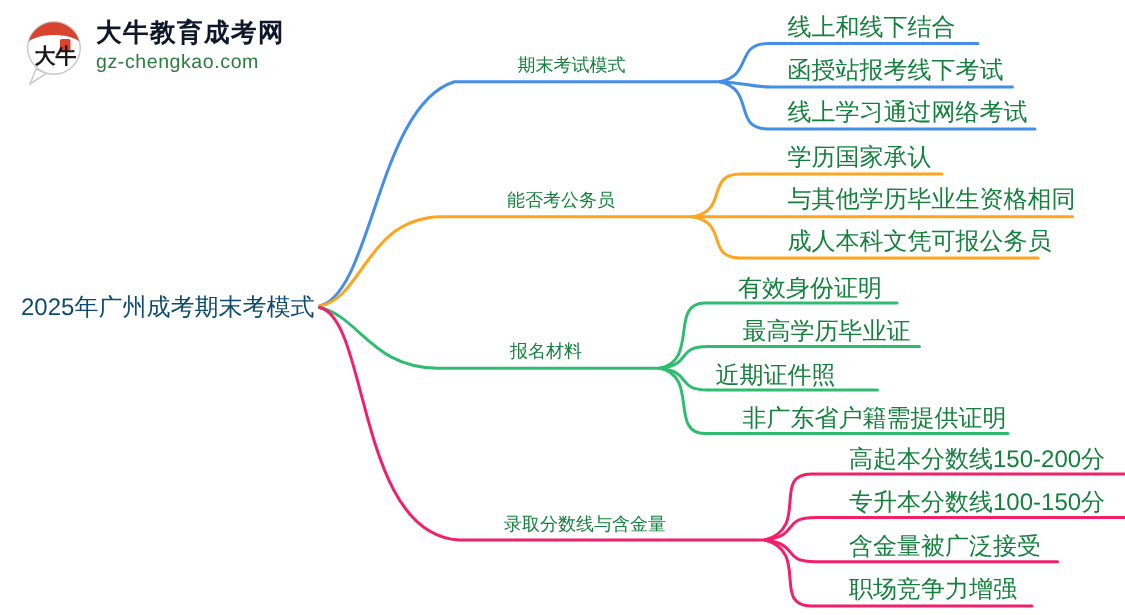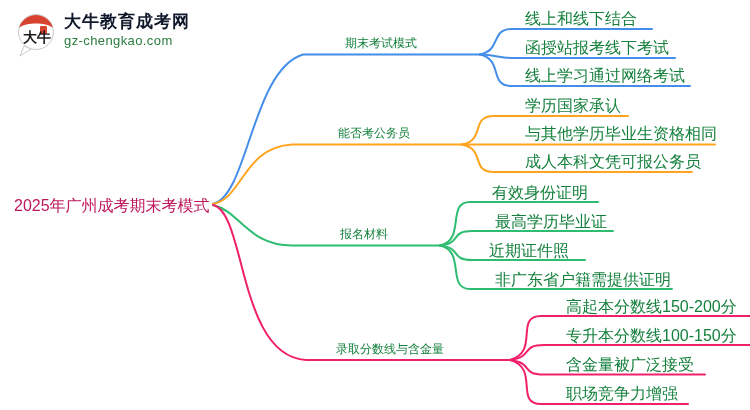--- a/index.html
+++ b/index.html
@@ -7,21 +7,21 @@
     width:750px;height:410px;position:relative;overflow:hidden;
     background:#ffffff;
     font-family:"Liberation Sans","DejaVu Sans",sans-serif;
   }
   .stage{position:absolute;inset:0;width:750px;height:410px;}
   svg.canvas{position:absolute;left:0;top:0;}
   .node{
     position:absolute;white-space:nowrap;color:#15803d;
     font-size:16px;line-height:19px;letter-spacing:0px;
   }
-  .root-label{font-size:16px;color:#be185d;}
+  .root-label{font-size:16px;color:#0c4a6e;}
   .branch-label{font-size:12px;}
   .leaf-label{font-size:16px;}
   .logo{position:absolute;left:16px;top:11px;display:flex;align-items:flex-start;cursor:pointer;}
   .logo-text{margin-left:6px;display:flex;flex-direction:column;}
   .logo-title{
     color:#0f172a;font-weight:bold;font-size:17px;line-height:22px;letter-spacing:1px;
   }
   .logo-sub{
     color:#2a7b3d;font-weight:normal;font-size:13px;line-height:15px;letter-spacing:0.4px;
   }
@@ -88,21 +88,21 @@
   <div class="node leaf-label" style="left:525px;top:9px;">线上和线下结合</div>
   <div class="node leaf-label" style="left:525px;top:38px;">函授站报考线下考试</div>
   <div class="node leaf-label" style="left:525px;top:66px;">线上学习通过网络考试</div>
 
   <div class="node leaf-label" style="left:525px;top:96px;">学历国家承认</div>
   <div class="node leaf-label" style="left:525px;top:124px;">与其他学历毕业生资格相同</div>
   <div class="node leaf-label" style="left:525px;top:152px;">成人本科文凭可报公务员</div>
 
   <div class="node leaf-label" style="left:492px;top:183px;">有效身份证明</div>
   <div class="node leaf-label" style="left:495px;top:212px;">最高学历毕业证</div>
-  <div class="node leaf-label" style="left:489px;top:241px;">近期证件照</div>
+  <div class="node leaf-label" style="left:477px;top:241px;">近期证件照</div>
   <div class="node leaf-label" style="left:495px;top:270px;">非广东省户籍需提供证明</div>
 
   <div class="node leaf-label" style="left:566px;top:297px;">高起本分数线150-200分</div>
   <div class="node leaf-label" style="left:566px;top:326px;">专升本分数线100-150分</div>
   <div class="node leaf-label" style="left:566px;top:355px;">含金量被广泛接受</div>
   <div class="node leaf-label" style="left:566px;top:384px;">职场竞争力增强</div>
 
 </div>
 
 </body></html>

